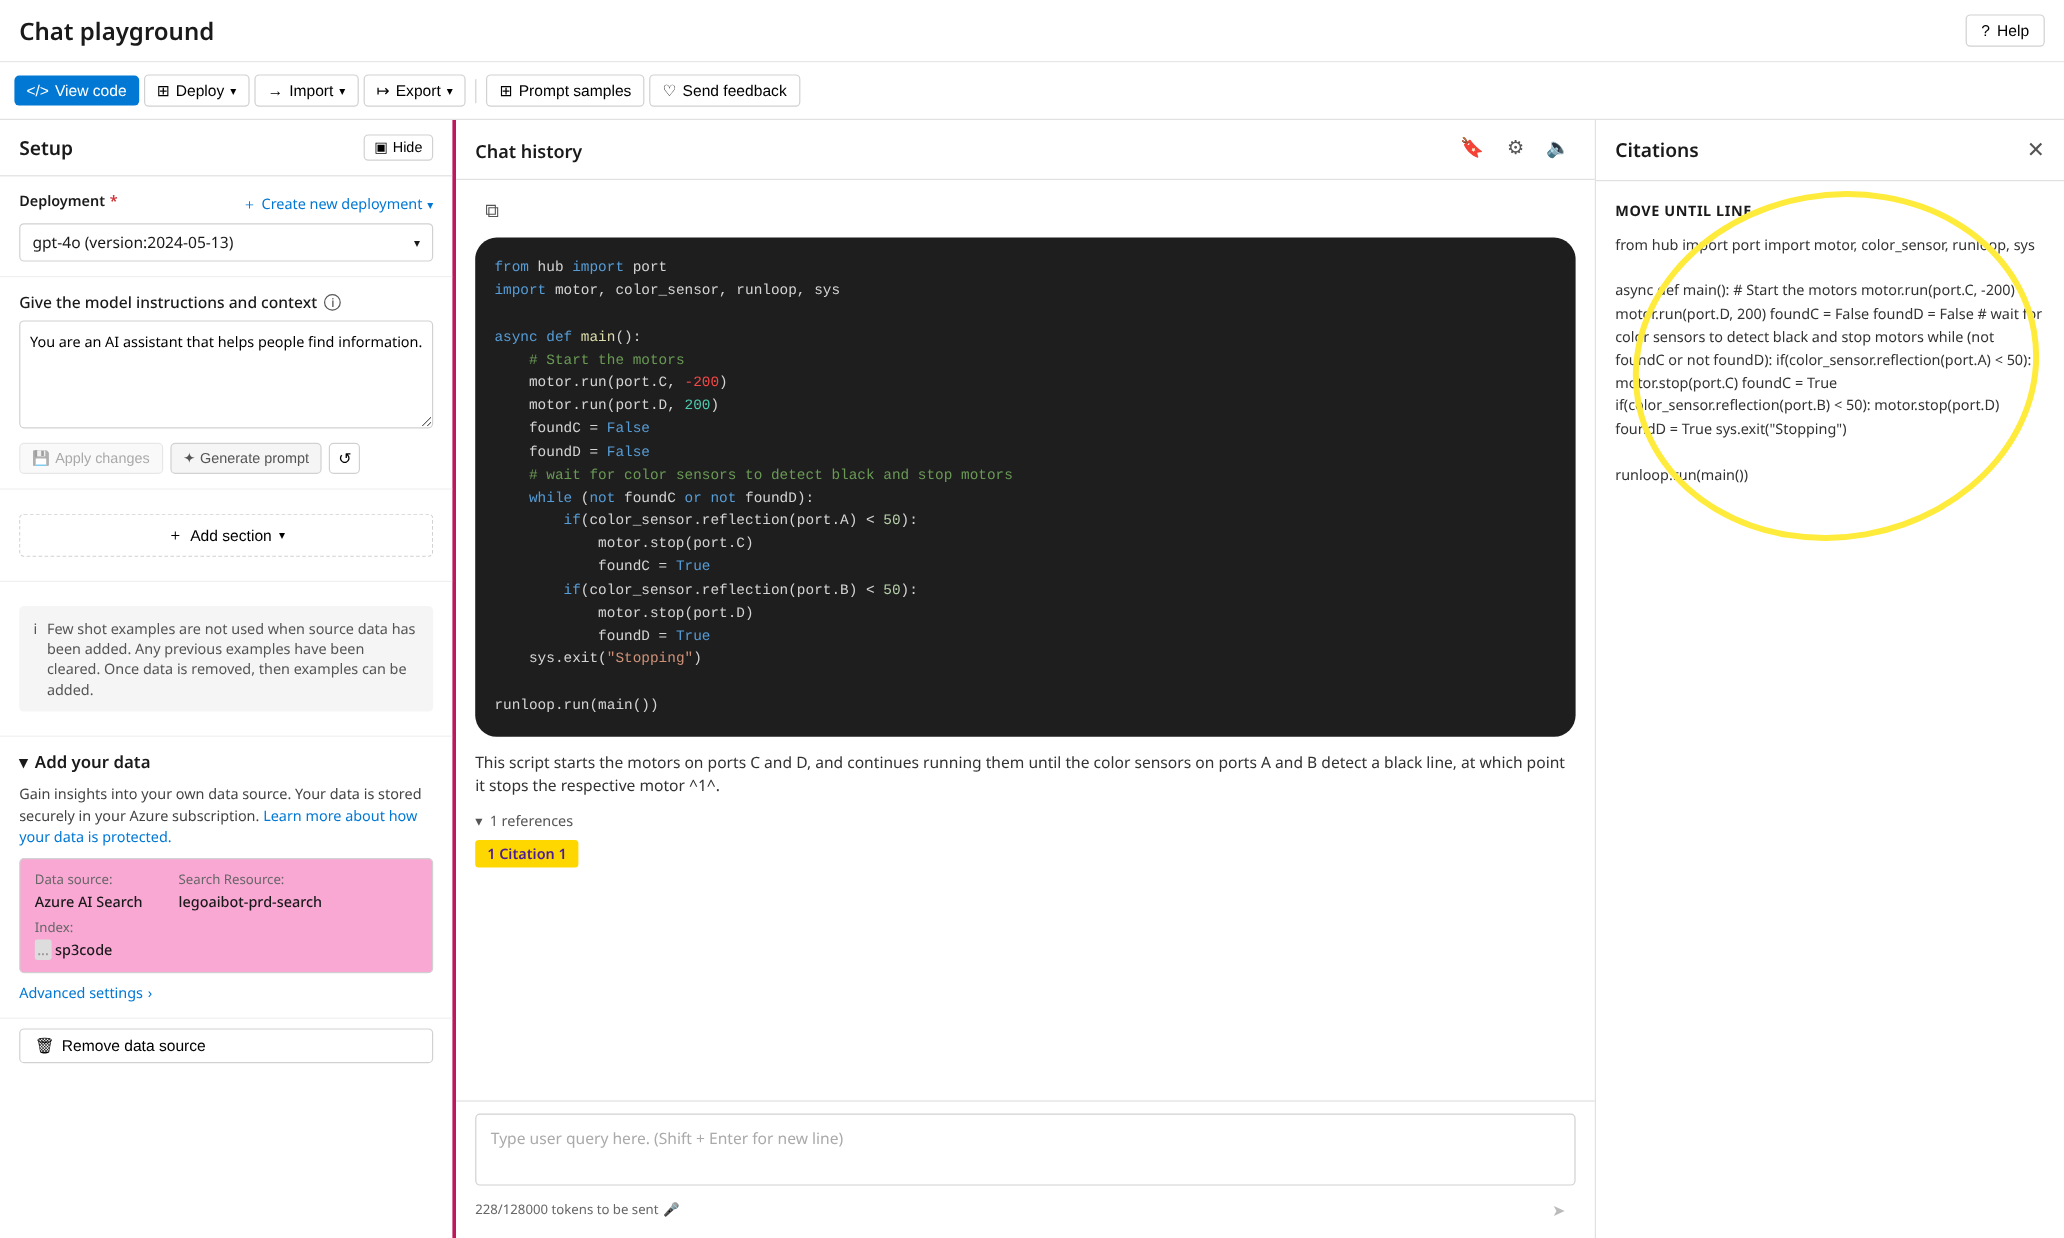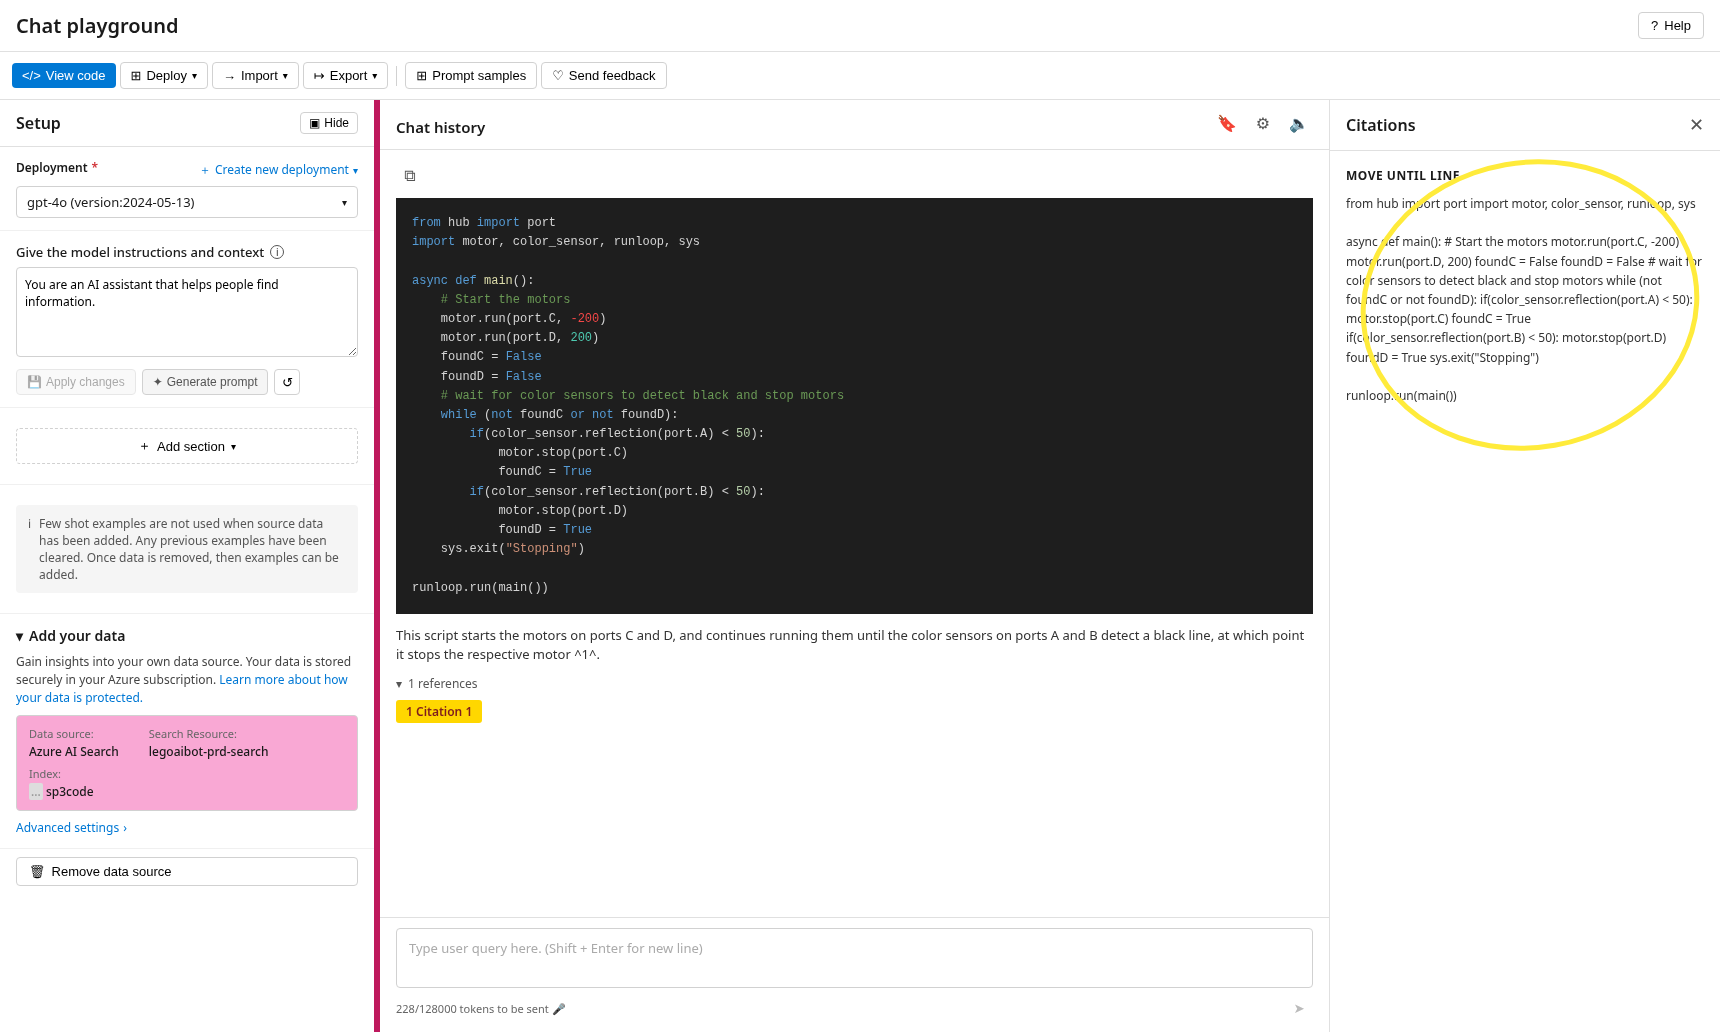--- a/index.html
+++ b/index.html
@@ -24,21 +24,21 @@
     }
     .toolbar-btn.primary { background: #0078d4; color: #fff; }
     .toolbar-btn.secondary { border: 1px solid #d1d1d1; background: #fff; }
     .toolbar-separator { width: 1px; height: 20px; background: #d1d1d1; margin: 0 4px; }
 
     
     .main-layout { display: flex; height: calc(1032px - 52px - 48px); }
 
     
     .sidebar {
-      width: 380px; min-width: 380px; background: #fff; border-right: 6px solid #be185d;
+      width: 380px; min-width: 380px; background: #fff; border-right: 3px solid #be185d;
       overflow-y: auto; display: flex; flex-direction: column;
     }
     .sidebar-header {
       display: flex; align-items: center; justify-content: space-between;
       padding: 12px 16px; border-bottom: 1px solid #e0e0e0;
     }
     .sidebar-header-title { font-size: 16px; font-weight: 600; }
     .hide-btn { display: flex; align-items: center; gap: 4px; border: 1px solid #d1d1d1; border-radius: 4px; padding: 3px 8px; cursor: pointer; font-size: 12px; background: #fff; }
 
     .sidebar-section { padding: 12px 16px; border-bottom: 1px solid #f0f0f0; }
@@ -107,38 +107,38 @@
     }
     .chat-header-title { font-size: 15px; font-weight: 600; }
     .chat-header-icons { display: flex; gap: 8px; align-items: center; }
     .icon-btn { width: 28px; height: 28px; display: flex; align-items: center; justify-content: center; cursor: pointer; border-radius: 4px; border: none; background: transparent; font-size: 16px; color: #555; }
 
     .chat-messages { flex: 1; overflow-y: auto; padding: 12px 16px; position: relative; }
 
     .copy-icon { display: flex; align-items: flex-start; margin-bottom: 8px; }
 
     .code-block {
-      background: #1e1e1e; color: #d4d4d4; border-radius: 0; padding: 16px;
+      background: #1e1e1e; color: #d4d4d4; border-radius: 18px; padding: 16px;
       font-family: 'Consolas', 'Courier New', monospace; font-size: 12px; line-height: 1.6;
       margin-bottom: 12px; overflow-x: auto;
     }
     .code-keyword { color: #569cd6; }
     .code-string { color: #ce9178; }
     .code-number { color: #b5cea8; }
     .code-function { color: #dcdcaa; }
     .code-comment { color: #6a9955; }
     .code-red { color: #f44747; }
     .code-green { color: #4ec9b0; }
 
     .chat-text { font-size: 13px; color: #333; line-height: 1.5; margin-bottom: 10px; }
 
     .references-row { display: flex; align-items: center; gap: 6px; font-size: 12px; color: #555; cursor: pointer; margin-bottom: 8px; }
     .citation-chip {
       display: inline-flex; align-items: center; gap: 4px;
-      background: #ffd700; color: #7f1d1d; border-radius: 3px; padding: 3px 10px;
+      background: #ffd700; color: #4c1d95; border-radius: 3px; padding: 3px 10px;
       font-size: 12px; font-weight: 600; cursor: pointer;
     }
 
     .chat-input-area {
       padding: 10px 16px; border-top: 1px solid #e0e0e0;
     }
     .chat-input-box {
       border: 1px solid #d1d1d1; border-radius: 4px; padding: 10px 12px;
       min-height: 60px; font-size: 13px; color: #aaa; position: relative;
     }

